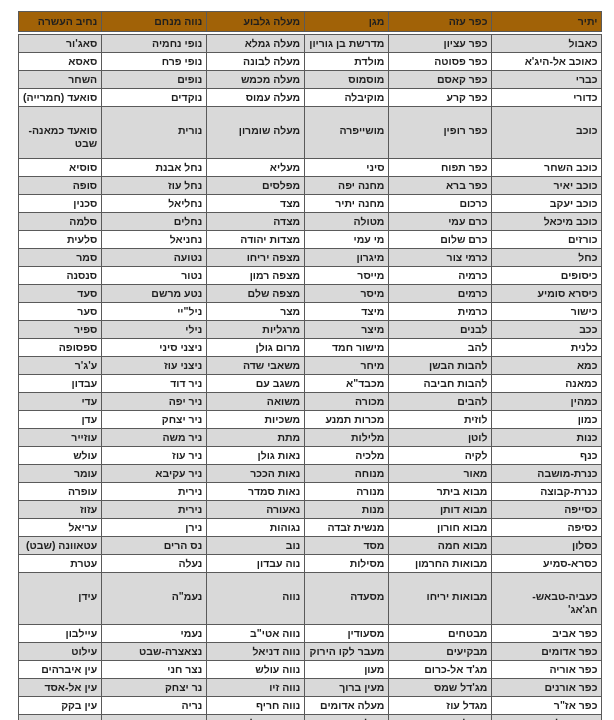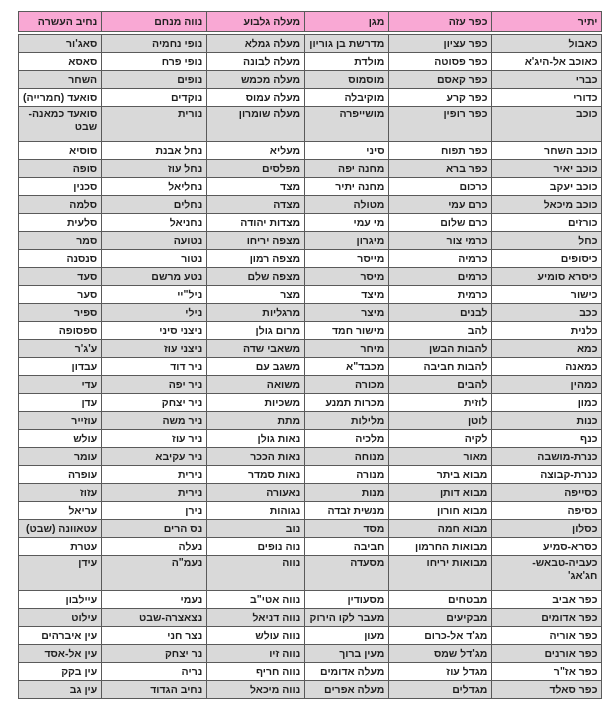--- a/index.html
+++ b/index.html
@@ -19,23 +19,23 @@
     border-collapse:collapse;table-layout:fixed;
     border:1px solid var(--border);
   }
   table.loc-table td{
     border:1px solid var(--border);
     font-size:10.5px;font-weight:700;color:var(--text);
     text-align:right;vertical-align:middle;
     padding:0 4px;height:17px;line-height:13px;
     white-space:pre;overflow:hidden;
   }
-  tr.header td{height:19px;border-bottom:4px double var(--border);background:#f9a8d4;}
+  tr.header td{height:19px;border-bottom:4px double var(--border);background:#a16207;}
   tr.gray td{background:var(--stripe);}
-  tr.dbl td{height:34px;vertical-align:top;padding-top:0;}
+  tr.dbl td{height:34px;vertical-align:top;padding-top:17px;}
 </style>
 </head>
 <body>
 
 <div class="page">
   <table class="loc-table" dir="rtl">
     <colgroup>
         <col style="width: 110px;">
         <col style="width: 103px;">
         <col style="width: 84px;">
@@ -265,22 +265,22 @@
           <td>כסלון</td>
           <td>מבוא חמה</td>
           <td>מסד</td>
           <td>נוב</td>
           <td>נס הרים</td>
           <td>עטאוונה (שבט)</td>
         </tr>
         <tr class="">
           <td>כסרא-סמיע</td>
           <td>מבואות החרמון</td>
-          <td>חביבה</td>
-          <td>נוה נופים</td>
+          <td>מסילות</td>
+          <td>נוה עבדון</td>
           <td>נעלה</td>
           <td>עטרת</td>
         </tr>
         <tr class="gray dbl">
           <td>כעביה-טבאש-
 חג'אג'</td>
           <td>מבואות יריחו</td>
           <td>מסעדה</td>
           <td>נווה</td>
           <td>נעמ"ה</td>

